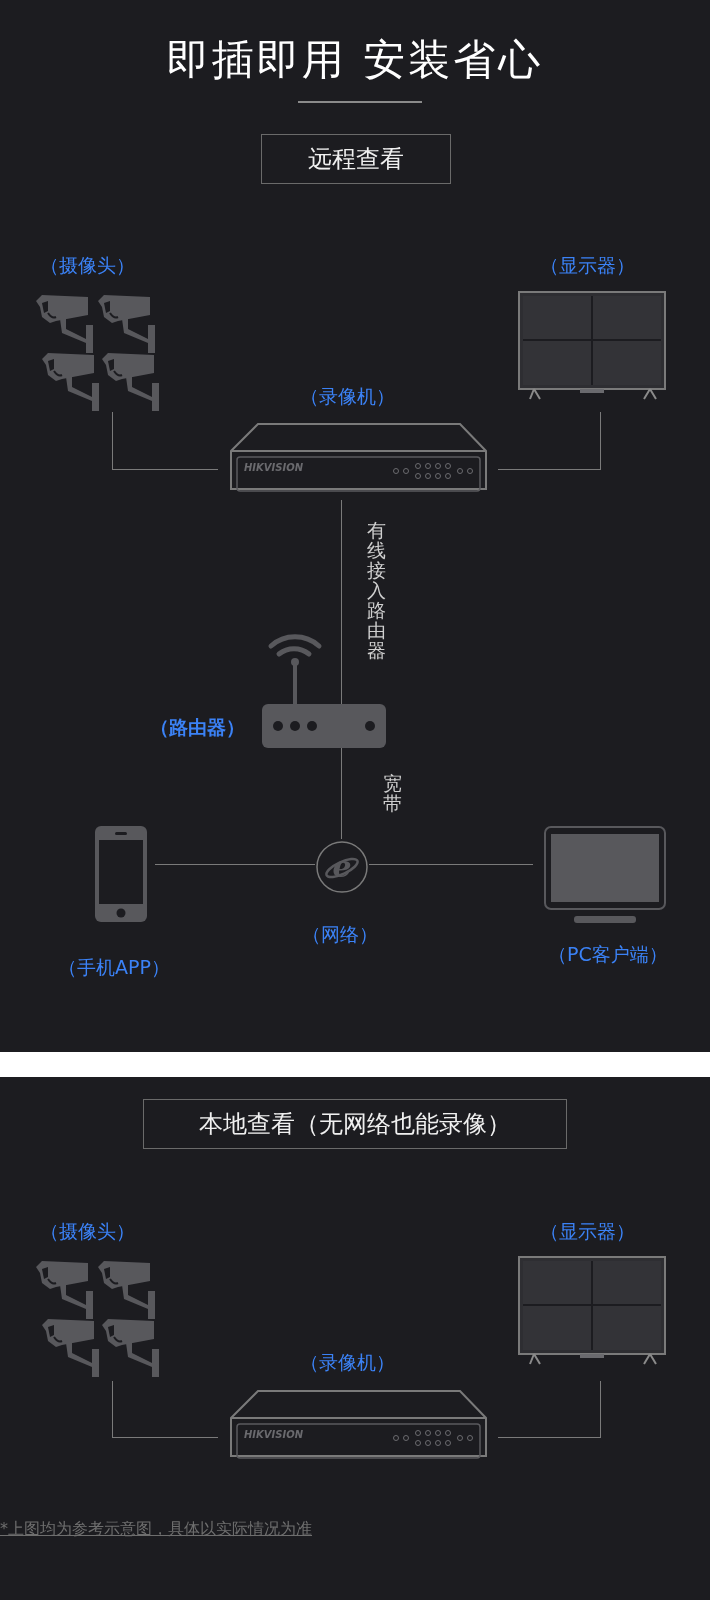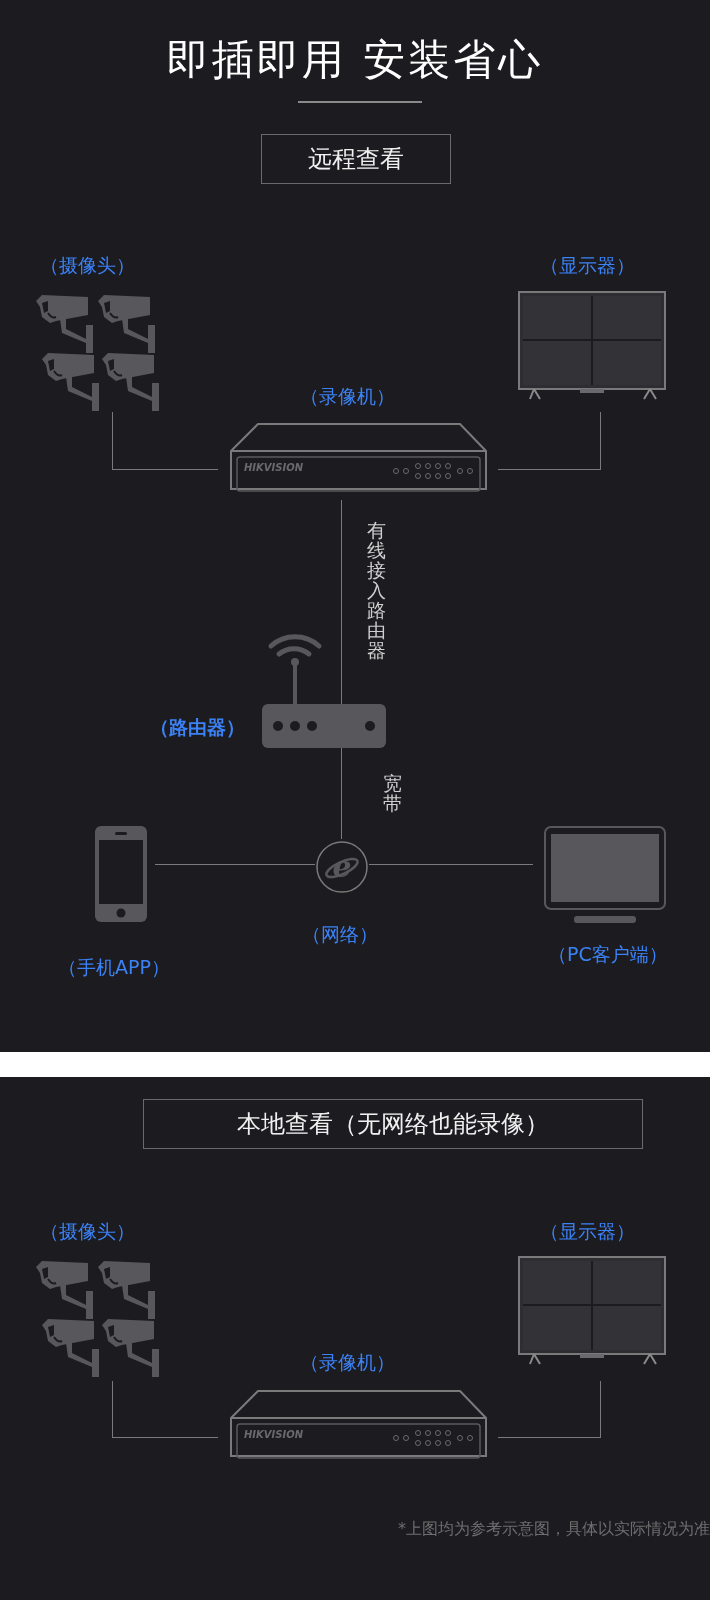--- a/index.html
+++ b/index.html
@@ -6,25 +6,25 @@
   html, body { width: 710px; height: 1600px; background: #ffffff; overflow: hidden; }
   body { font-family: "DejaVu Sans", "Liberation Sans", sans-serif; color: #d8d8d8; position: relative; }
   .panel { position: absolute; left: 0; width: 710px; background: #1c1c20; }
   .panel-top { top: 0; height: 1052px; padding-left: 17px; }
   .panel-bottom { top: 1077px; height: 523px; }
   .abs { position: absolute; }
   .title { left: 0; width: 710px; top: 32px; text-align: center; font-size: 42px; color: #ffffff; letter-spacing: 3px; }
   .title-underline { left: 298px; top: 101px; width: 124px; height: 2px; background: #8a8a8a; }
   .section-box { border: 1px solid #6a6a6a; color: #f0f0f0; text-align: center; }
   .sec1 { left: 261px; top: 134px; width: 190px; height: 50px; font-size: 24px; line-height: 48px; }
-  .sec2 { left: 143px; top: 1099px; width: 500px; height: 50px; font-size: 24px; line-height: 48px; }
+  .sec2 { left: 143px; top: 1099px; width: 424px; height: 50px; font-size: 24px; line-height: 48px; }
   .label { font-size: 19px; color: #3b82f6; white-space: nowrap; }
   .vlabel { font-size: 19px; color: #cfcfcf; width: 22px; line-height: 20px; text-align: right; }
   .line { background: #7a7a7a; }
-  .footnote { left: 0; width: 710px; top: 1519px; text-align: right; font-size: 16px; color: #6e6e6e; }
+  .footnote { left: 0; width: 710px; top: 1519px; text-align: left; font-size: 16px; color: #6e6e6e; text-decoration: underline; }
   svg { position: absolute; overflow: visible; }
 </style>
 </head>
 <body>
 
 <div class="panel panel-top">
 
   <div class="abs title">即插即用 安装省心</div>
   <div class="abs title-underline"></div>
 

